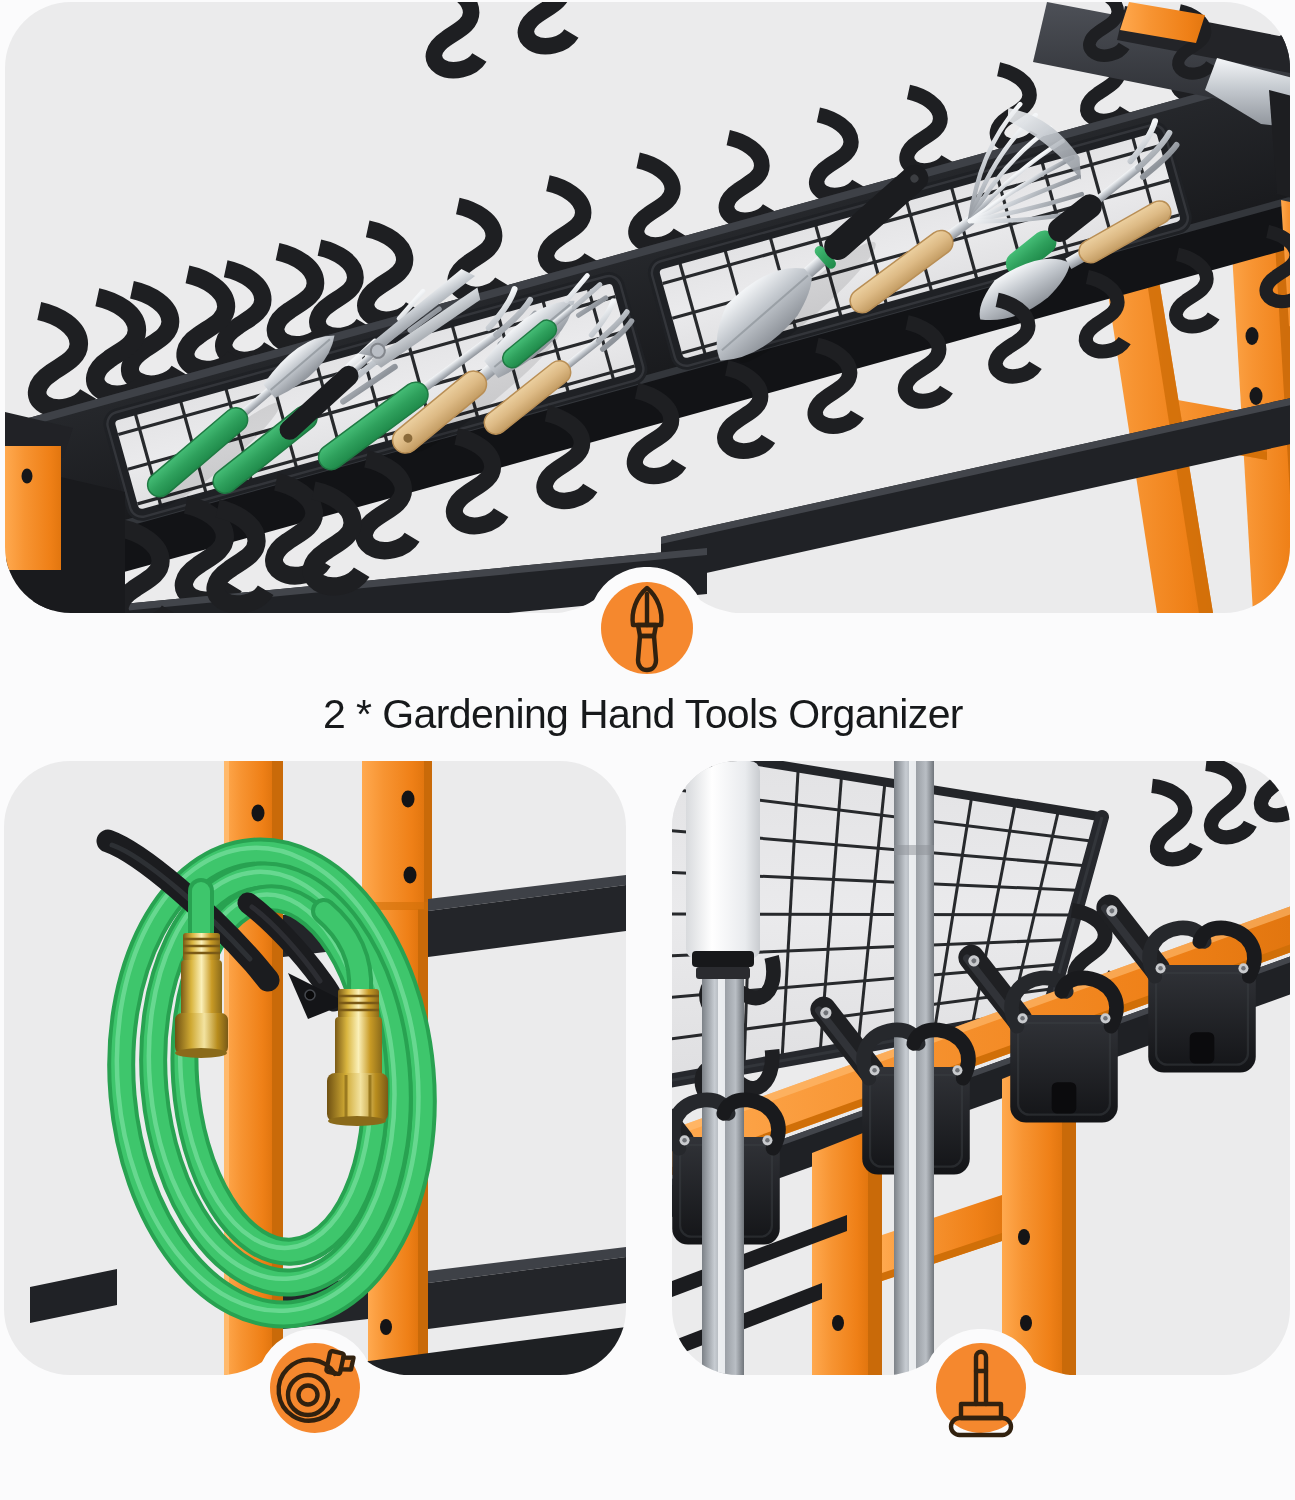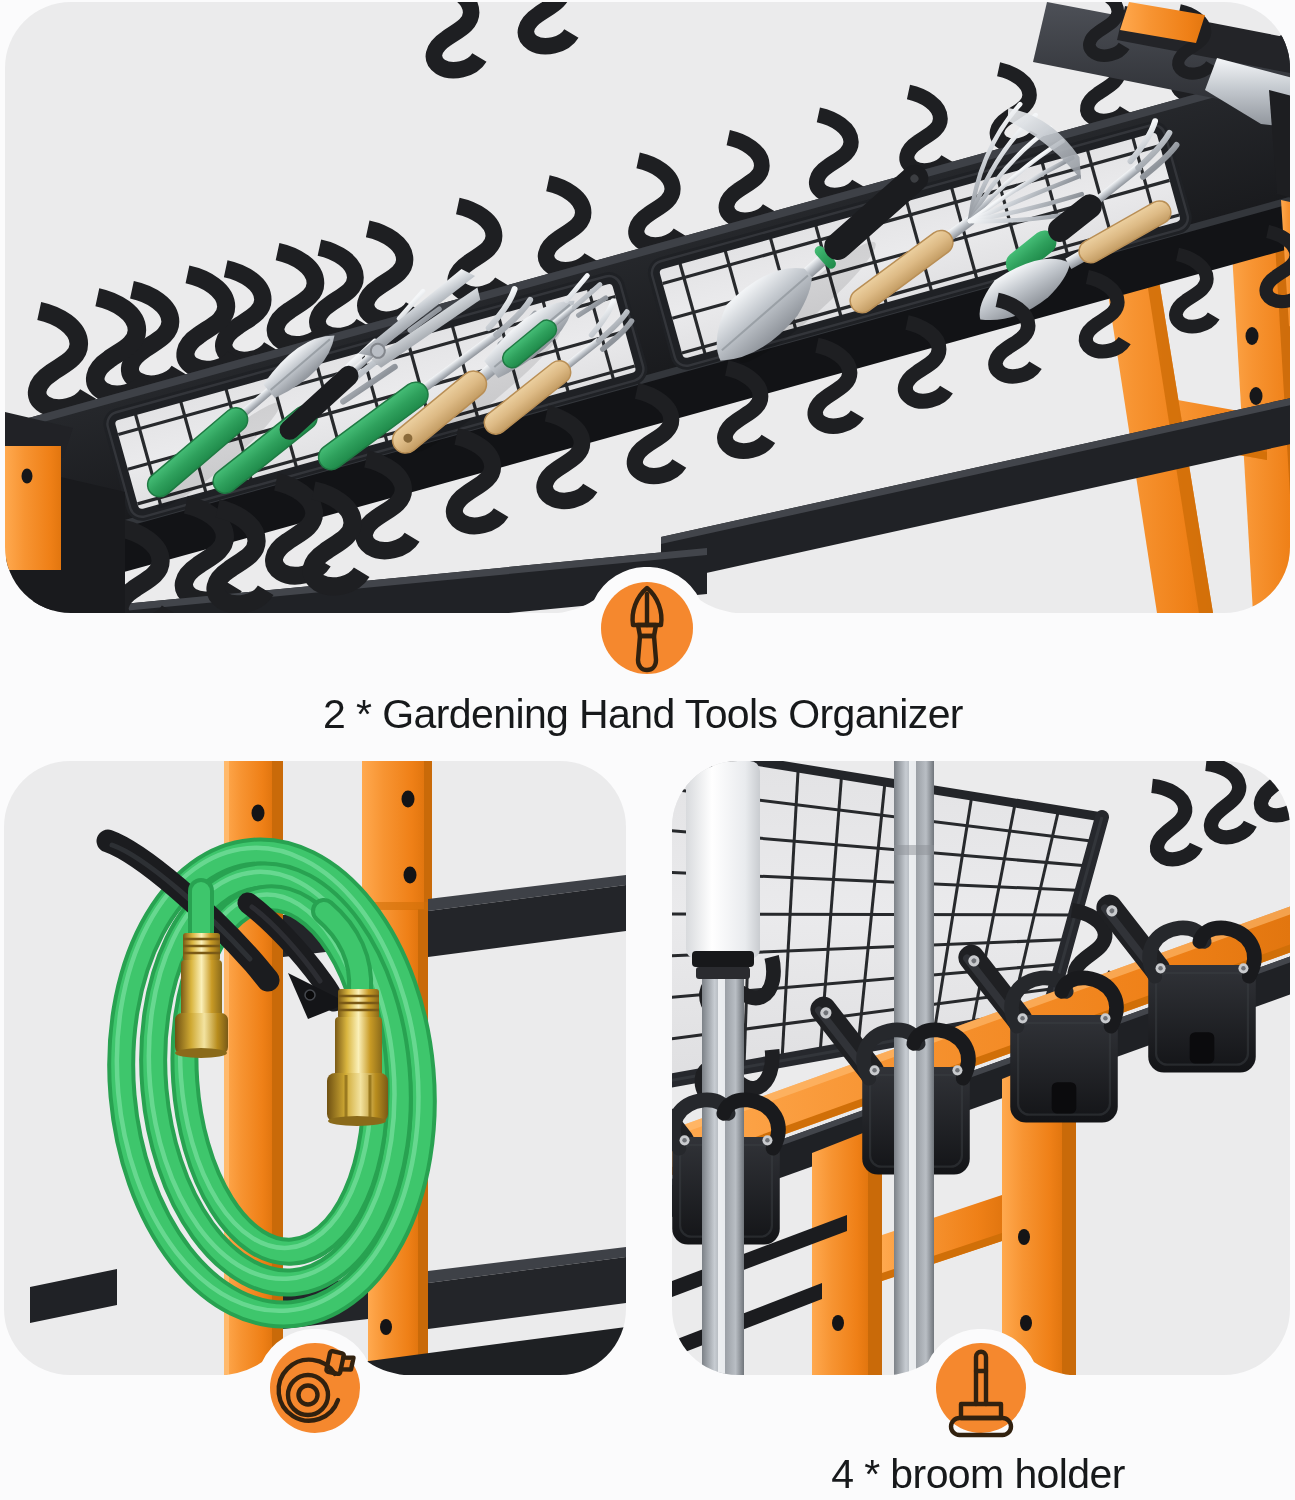--- a/index.html
+++ b/index.html
@@ -523,14 +523,13 @@
   <circle cx="130" cy="59" r="45" fill="#f5882e"></circle>
   <g stroke="#31210f" stroke-width="4.4" fill="none" stroke-linejoin="round" stroke-linecap="round" transform="translate(130,59)">
   <path d="M-5 16 L-5 -31 C-5 -38 5 -38 5 -31 L5 16"></path>
   <path d="M-5 -17 L5 -17"></path>
   <path d="M-20 16 L20 16 L20 30 L-20 30 Z"></path>
   <rect x="-30" y="30" width="60" height="17" rx="8.5"></rect>
 </g>
 </svg>
 
   <div class="caption" id="caption-top">2 * Gardening Hand Tools Organizer</div>
-  <div class="caption" id="caption-br">4 * broom holder</div>
 </div>
 
 </body></html>

